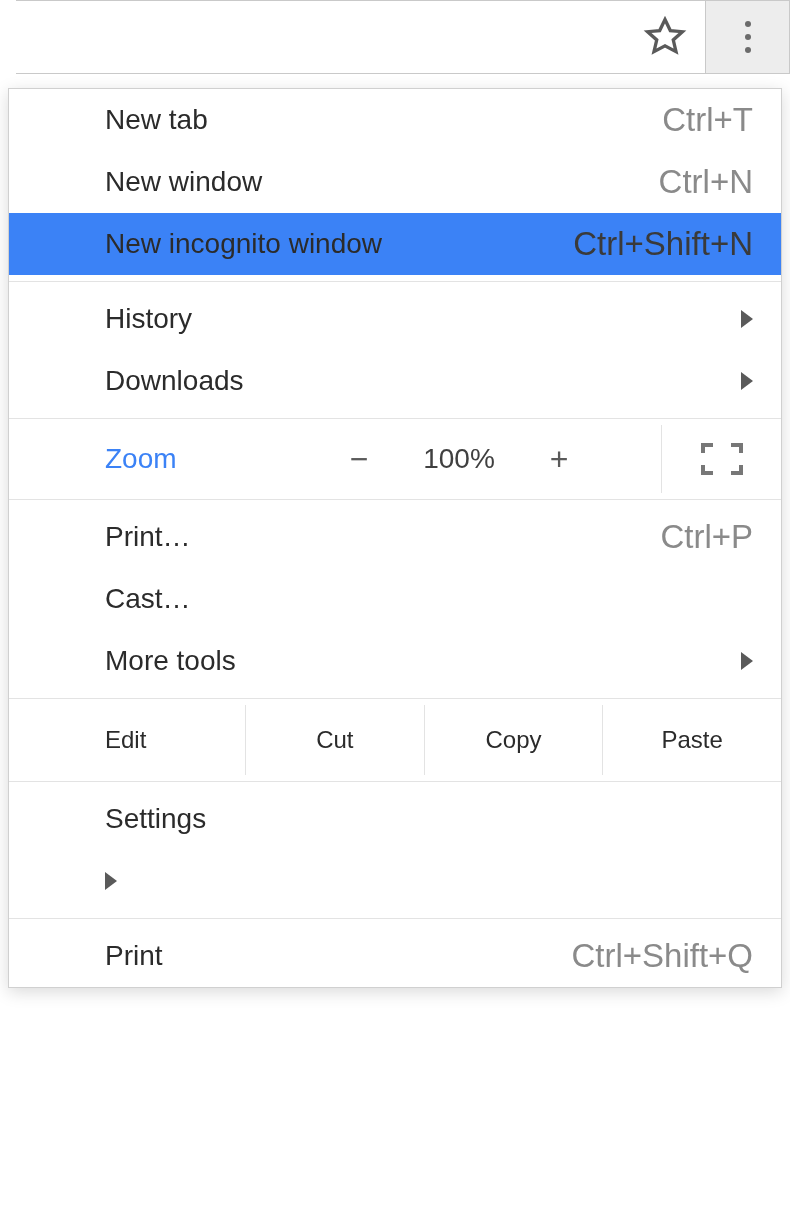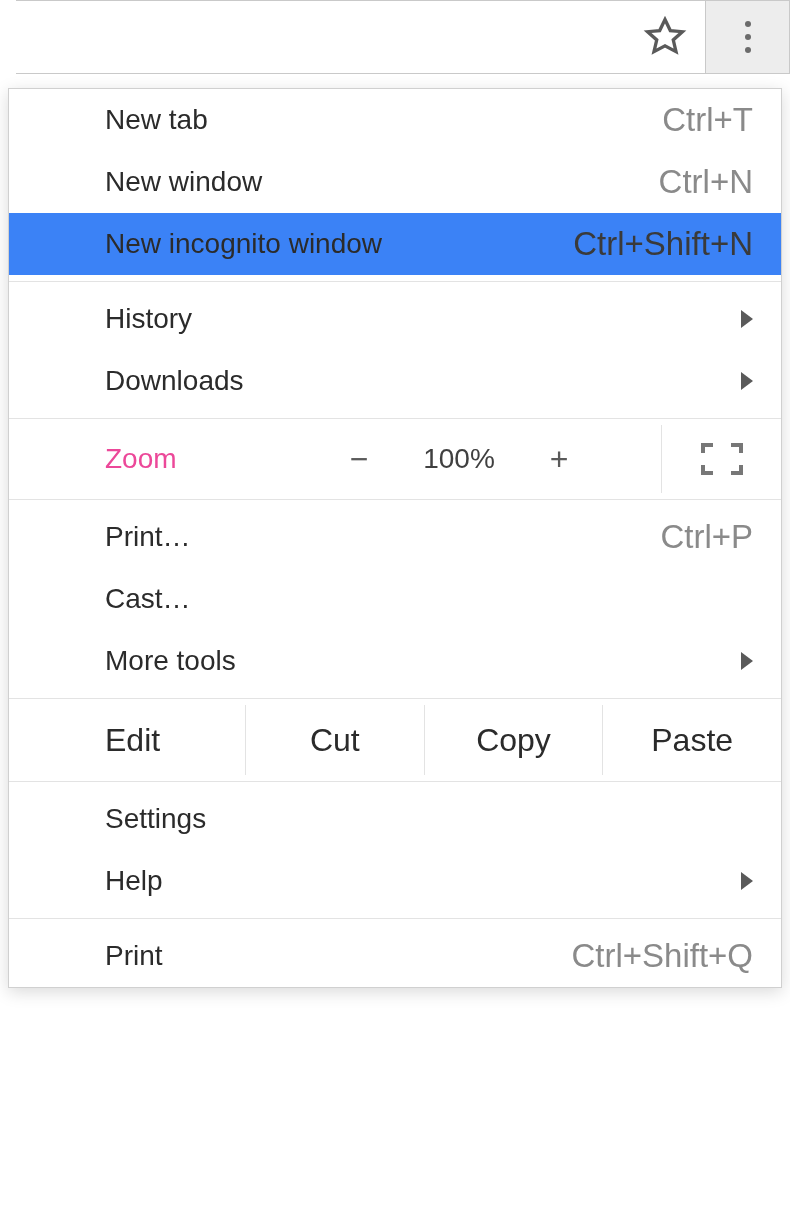--- a/index.html
+++ b/index.html
@@ -74,21 +74,21 @@
     border-top: 9px solid transparent;
     border-bottom: 9px solid transparent;
   }
   .sep { height: 1px; background: #e3e3e3; margin: 6px 0; }
   .zoom-row {
     display: flex;
     align-items: center;
     height: 68px;
     position: relative;
   }
-  .zoom-label { padding-left: 96px; font-size: 28px; color: #ec4899; width: 310px; }
+  .zoom-label { padding-left: 96px; font-size: 28px; color: #3b82f6; width: 310px; }
   .zoom-btn {
     width: 80px; text-align: center; font-size: 32px; color: #5a5a5a;
   }
   .zoom-val { width: 120px; text-align: center; font-size: 28px; color: #404040; }
   .zoom-full {
     margin-left: auto;
     width: 120px;
     display:flex; align-items:center; justify-content:center;
     border-left: 1px solid #e3e3e3;
     height: 100%;
@@ -97,21 +97,21 @@
   .corners span { position:absolute; width:12px; height:10px; border:4px solid #777; }
   .corners .tl{top:0;left:0;border-right:none;border-bottom:none;}
   .corners .tr{top:0;right:0;border-left:none;border-bottom:none;}
   .corners .bl{bottom:0;left:0;border-right:none;border-top:none;}
   .corners .br{bottom:0;right:0;border-left:none;border-top:none;}
   .edit-row {
     display: flex;
     align-items: center;
     height: 70px;
     padding-left: 96px;
-    font-size: 32px;
+    font-size: 24px;
   }
   .edit-label { width: 140px; color:#2b2b2b; }
   .edit-btn {
     flex: 1;
     text-align: center;
     border-left: 1px solid #e3e3e3;
     height: 100%;
     display:flex;align-items:center;justify-content:center;
     color:#2b2b2b;
   }
@@ -229,21 +229,20 @@
     <div class="edit-btn">Copy</div>
     <div class="edit-btn">Paste</div>
   </div>
 
   <div class="sep"></div>
 
   <div class="item">
     <span class="label">Settings</span>
   </div>
   <div class="item">
-    <span class="label">Help</span>
     <span class="arrow"></span>
   </div>
 
   <div class="sep"></div>
 
   <div class="item">
     <span class="label">Print</span>
     <span class="shortcut">Ctrl+Shift+Q</span>
   </div>
 

